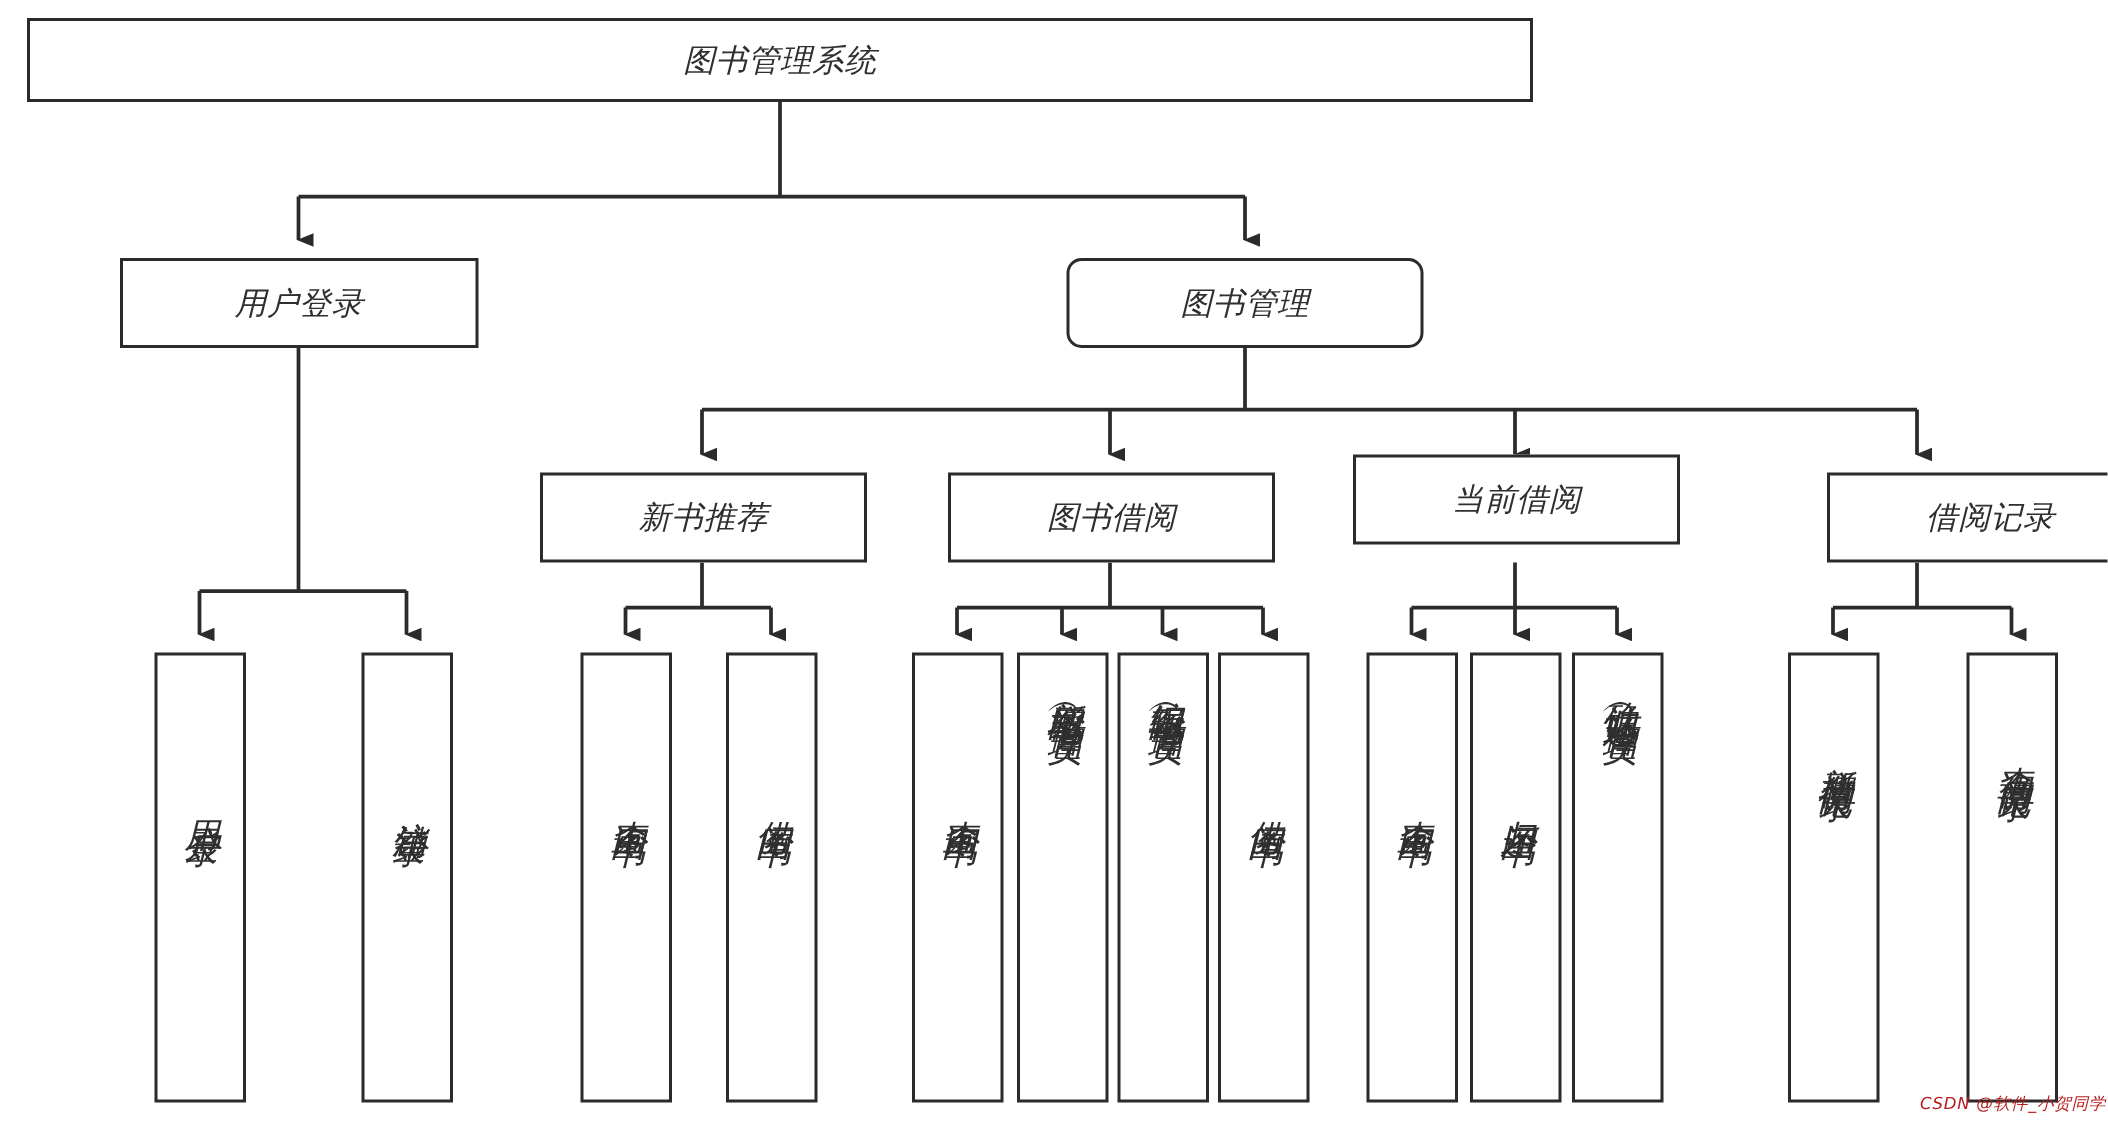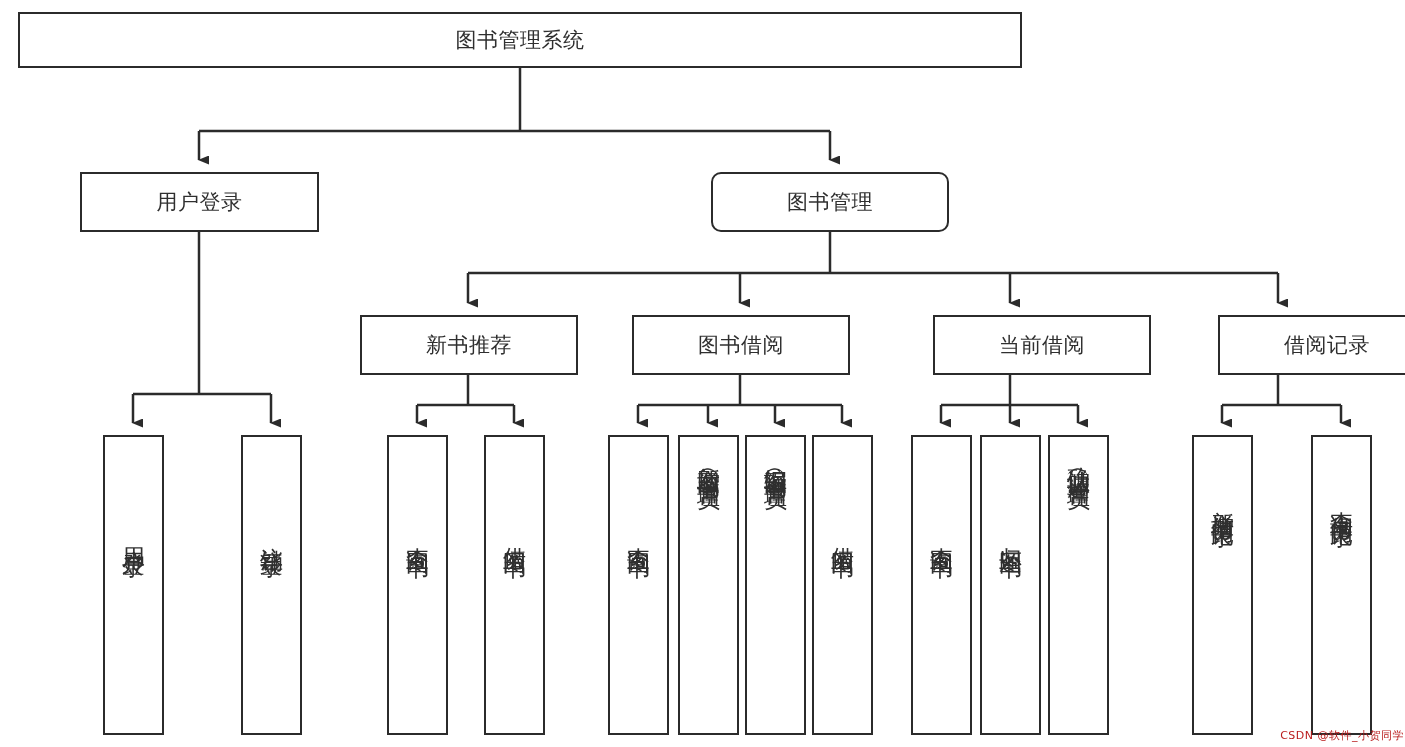--- a/index.html
+++ b/index.html
@@ -11,20 +11,21 @@
     font-family: "DejaVu Sans", "Liberation Sans", sans-serif;
     width: 1405px;
     height: 747px;
     position: relative;
     overflow: hidden;
   }
   #diagram-root {
     position: relative;
     width: 1405px;
     height: 747px;
+    font-style: italic;
   }
   svg.connectors {
     position: absolute;
     left: 0;
     top: 0;
     width: 1405px;
     height: 747px;
     pointer-events: none;
   }
   .node {
@@ -143,21 +144,21 @@
   <div class="node horizontal" style="left:711px; top:172px; width:238px; height:60px;border-radius:10px;">
     <span class="label">图书管理</span>
   </div>
 
   <div class="node horizontal" style="left:632px; top:315px; width:218px; height:60px;">
     <span class="label">图书借阅</span>
   </div>
   <div class="node horizontal" style="left:360px; top:315px; width:218px; height:60px;">
     <span class="label">新书推荐</span>
   </div>
-  <div class="node horizontal" style="left:902px; top:315px; width:218px; height:60px;margin-left:31px;">
+  <div class="node horizontal" style="left:902px; top:303px; width:218px; height:60px;">
     <span class="label">当前借阅</span>
   </div>
   <div class="node horizontal" style="left:1170px; top:315px; width:218px; height:60px;margin-left:48px;">
     <span class="label">借阅记录</span>
   </div>
 
   <div class="node vertical mid" style="left:103px; top:435px; width:61px; height:300px;">
     <span class="label">用户登录</span>
   </div>
   <div class="node vertical mid" style="left:241px; top:435px; width:61px; height:300px;">

